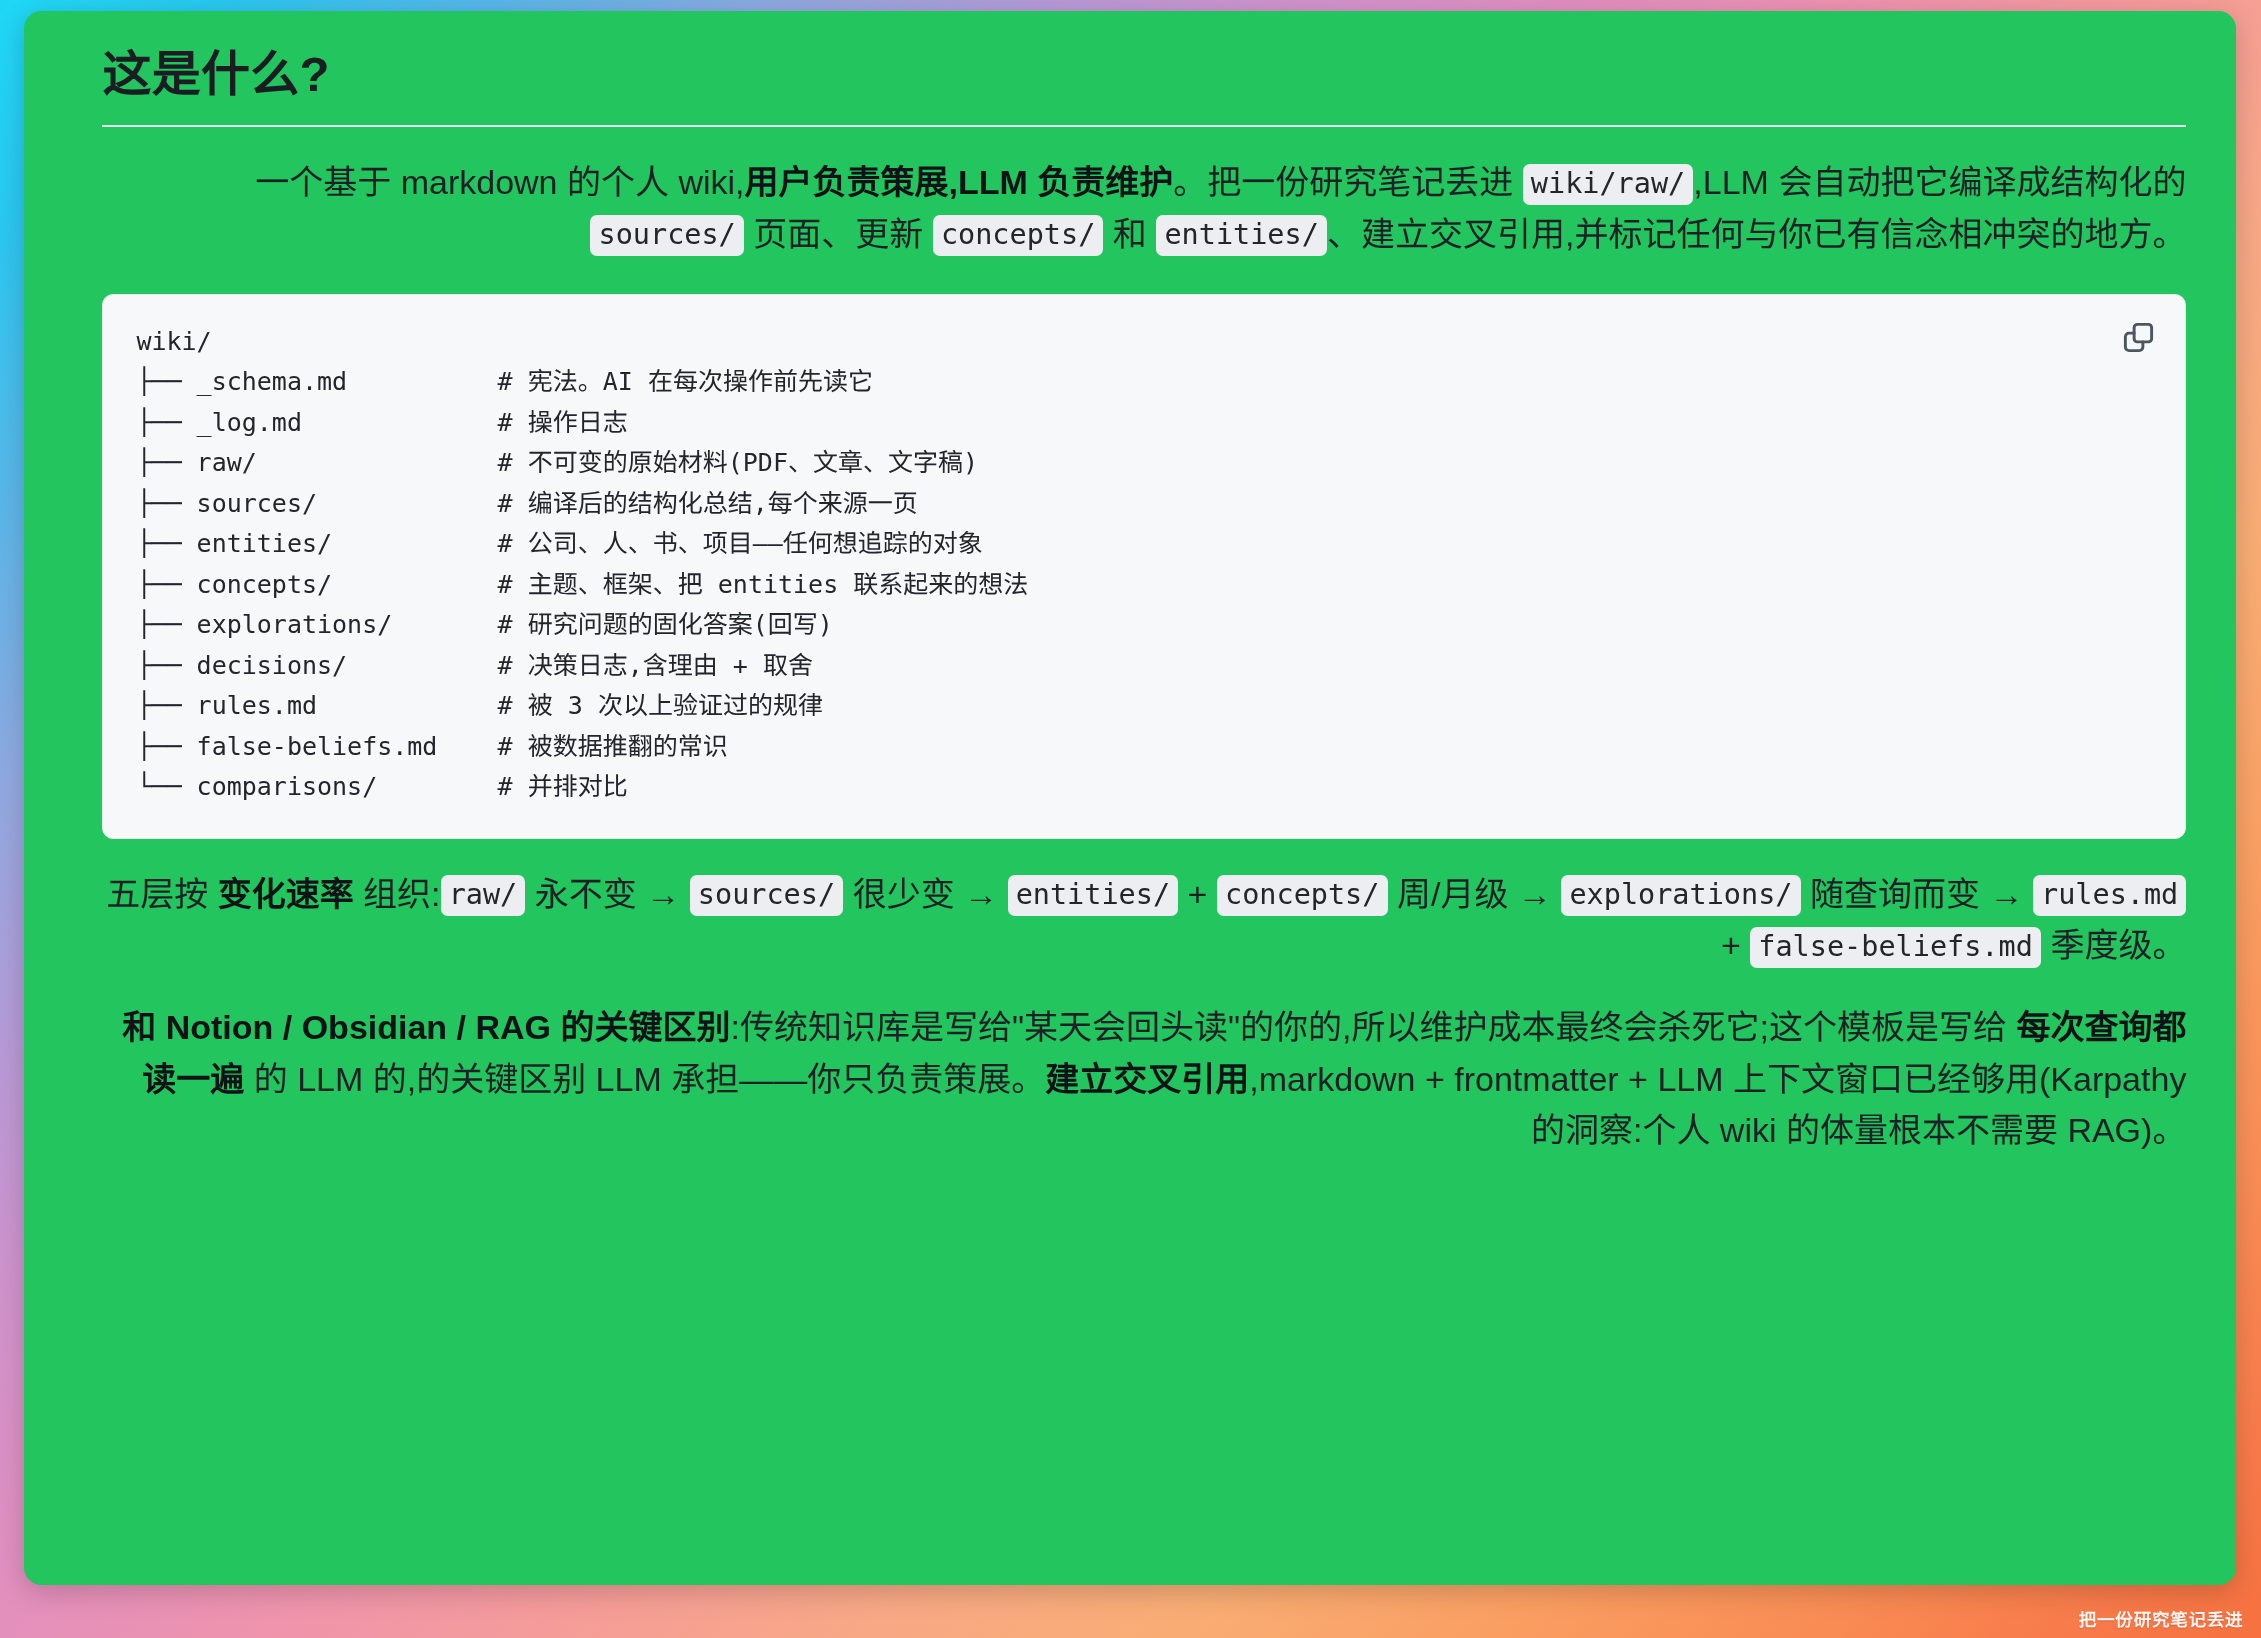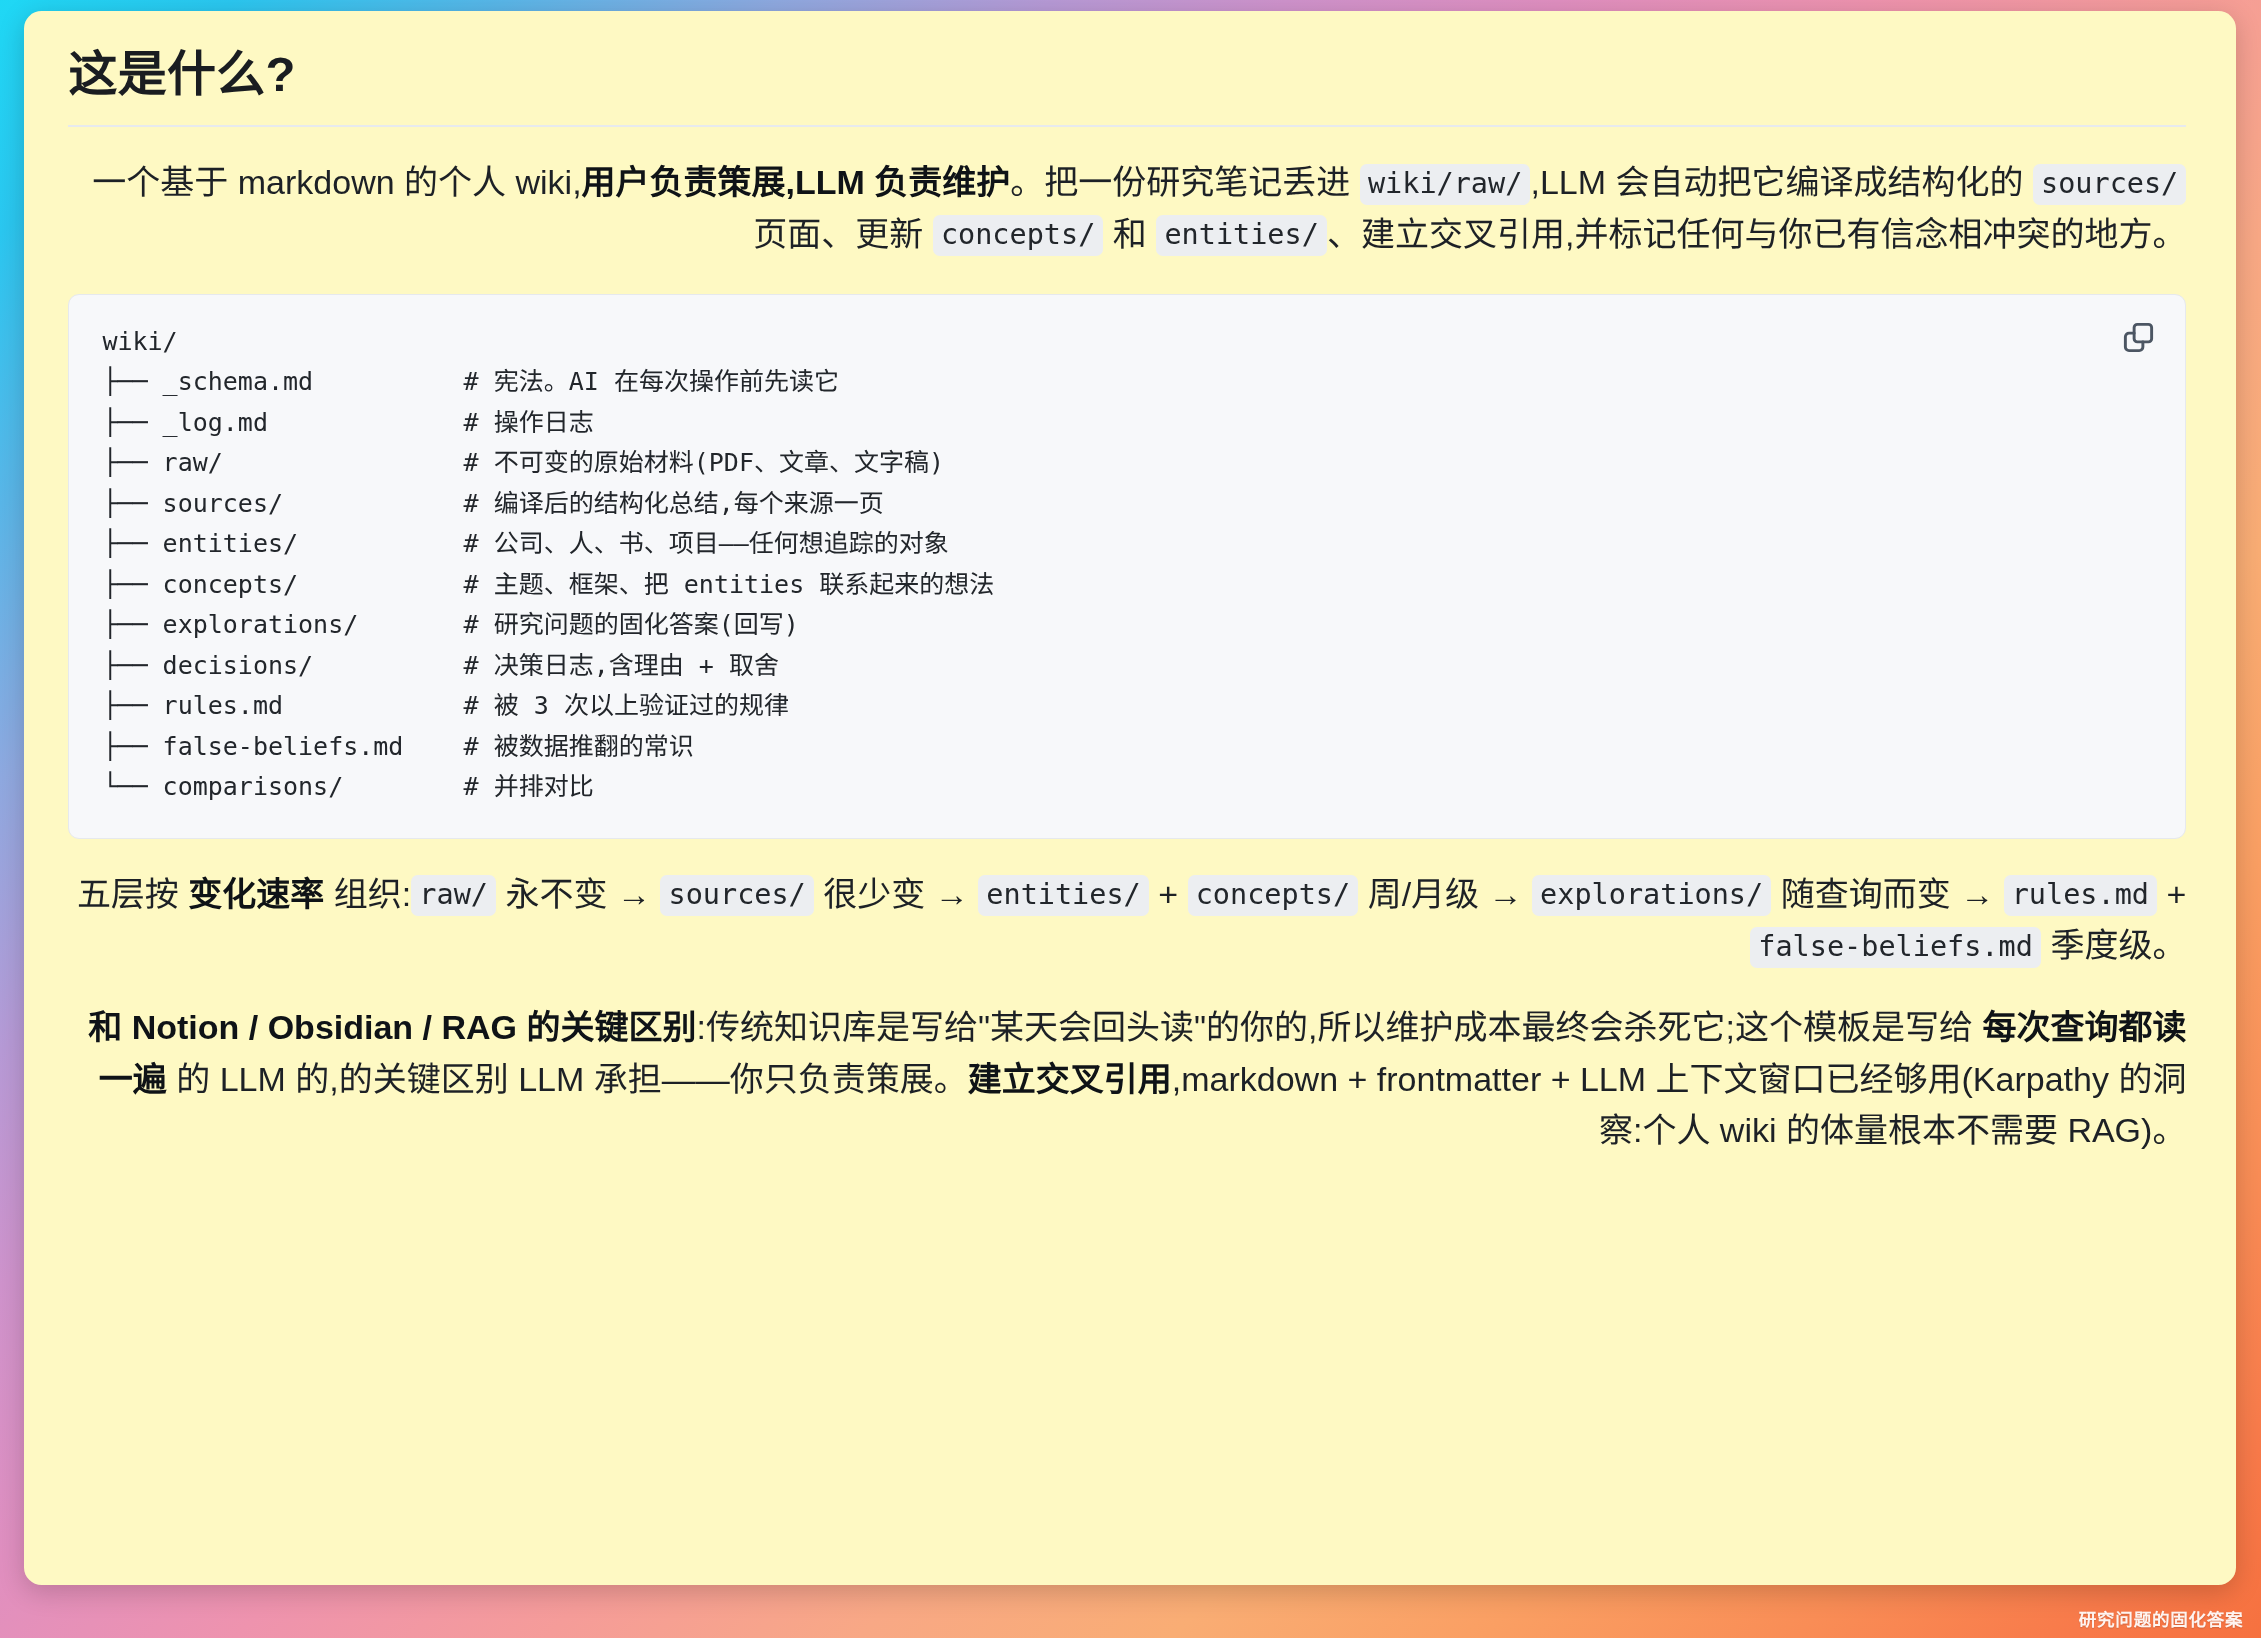--- a/index.html
+++ b/index.html
@@ -38,24 +38,24 @@
     inset: 0;
   }
 
   
   #card {
     position: absolute;
     left: 24.4px;
     top: 11px;
     width: 2212px;
     height: 1574px;
-    background: #fef9c3;
+    background: #22c55e;
     border-radius: 17.6px;
     box-shadow: 0 6.8px 27px rgba(0,0,0,0.18);
-    padding: 35px 50px 0 44px;
+    padding: 35px 50px 0 78px;
     overflow: hidden;
   }
 
   
   #page-title {
     font-size: 49px;
     font-weight: 700;
     color: #1a1d21;
     letter-spacing: 0.3px;
     line-height: 1.15;
@@ -181,16 +181,16 @@
 ├── false-beliefs.md    # 被数据推翻的常识
 └── comparisons/        # 并排对比</pre>
     </div>
 
     <p class="para" id="layers-paragraph"><span>五层按 </span><strong>变化速率</strong><span> 组织:</span><code class="chip">raw/</code><span> 永不变 → </span><code class="chip">sources/</code><span> 很少变 → </span><code class="chip">entities/</code><span> + </span><code class="chip">concepts/</code><span> 周/月级 → </span><code class="chip">explorations/</code><span> 随查询而变 → </span><code class="chip">rules.md</code><span> + </span><code class="chip">false-beliefs.md</code><span> 季度级。</span></p>
 
     <p class="para" id="comparison-paragraph"><strong>和 Notion / Obsidian / RAG 的关键区别</strong><span>:传统知识库是写给"某天会回头读"的你的,所以维护成本最终会杀死它;这个模板是写给 </span><strong>每次查询都读一遍</strong><span> 的 LLM 的,的关键区别 LLM 承担——你只负责策展。</span><strong>建立交叉引用</strong><span>,markdown + frontmatter + LLM 上下文窗口已经够用(Karpathy 的洞察:个人 wiki 的体量根本不需要 RAG)。</span></p>
 
   </div>
 
-  <div id="watermark">研究问题的固化答案</div>
+  <div id="watermark">把一份研究笔记丢进</div>
 
 </div>
 
 
 </body></html>

